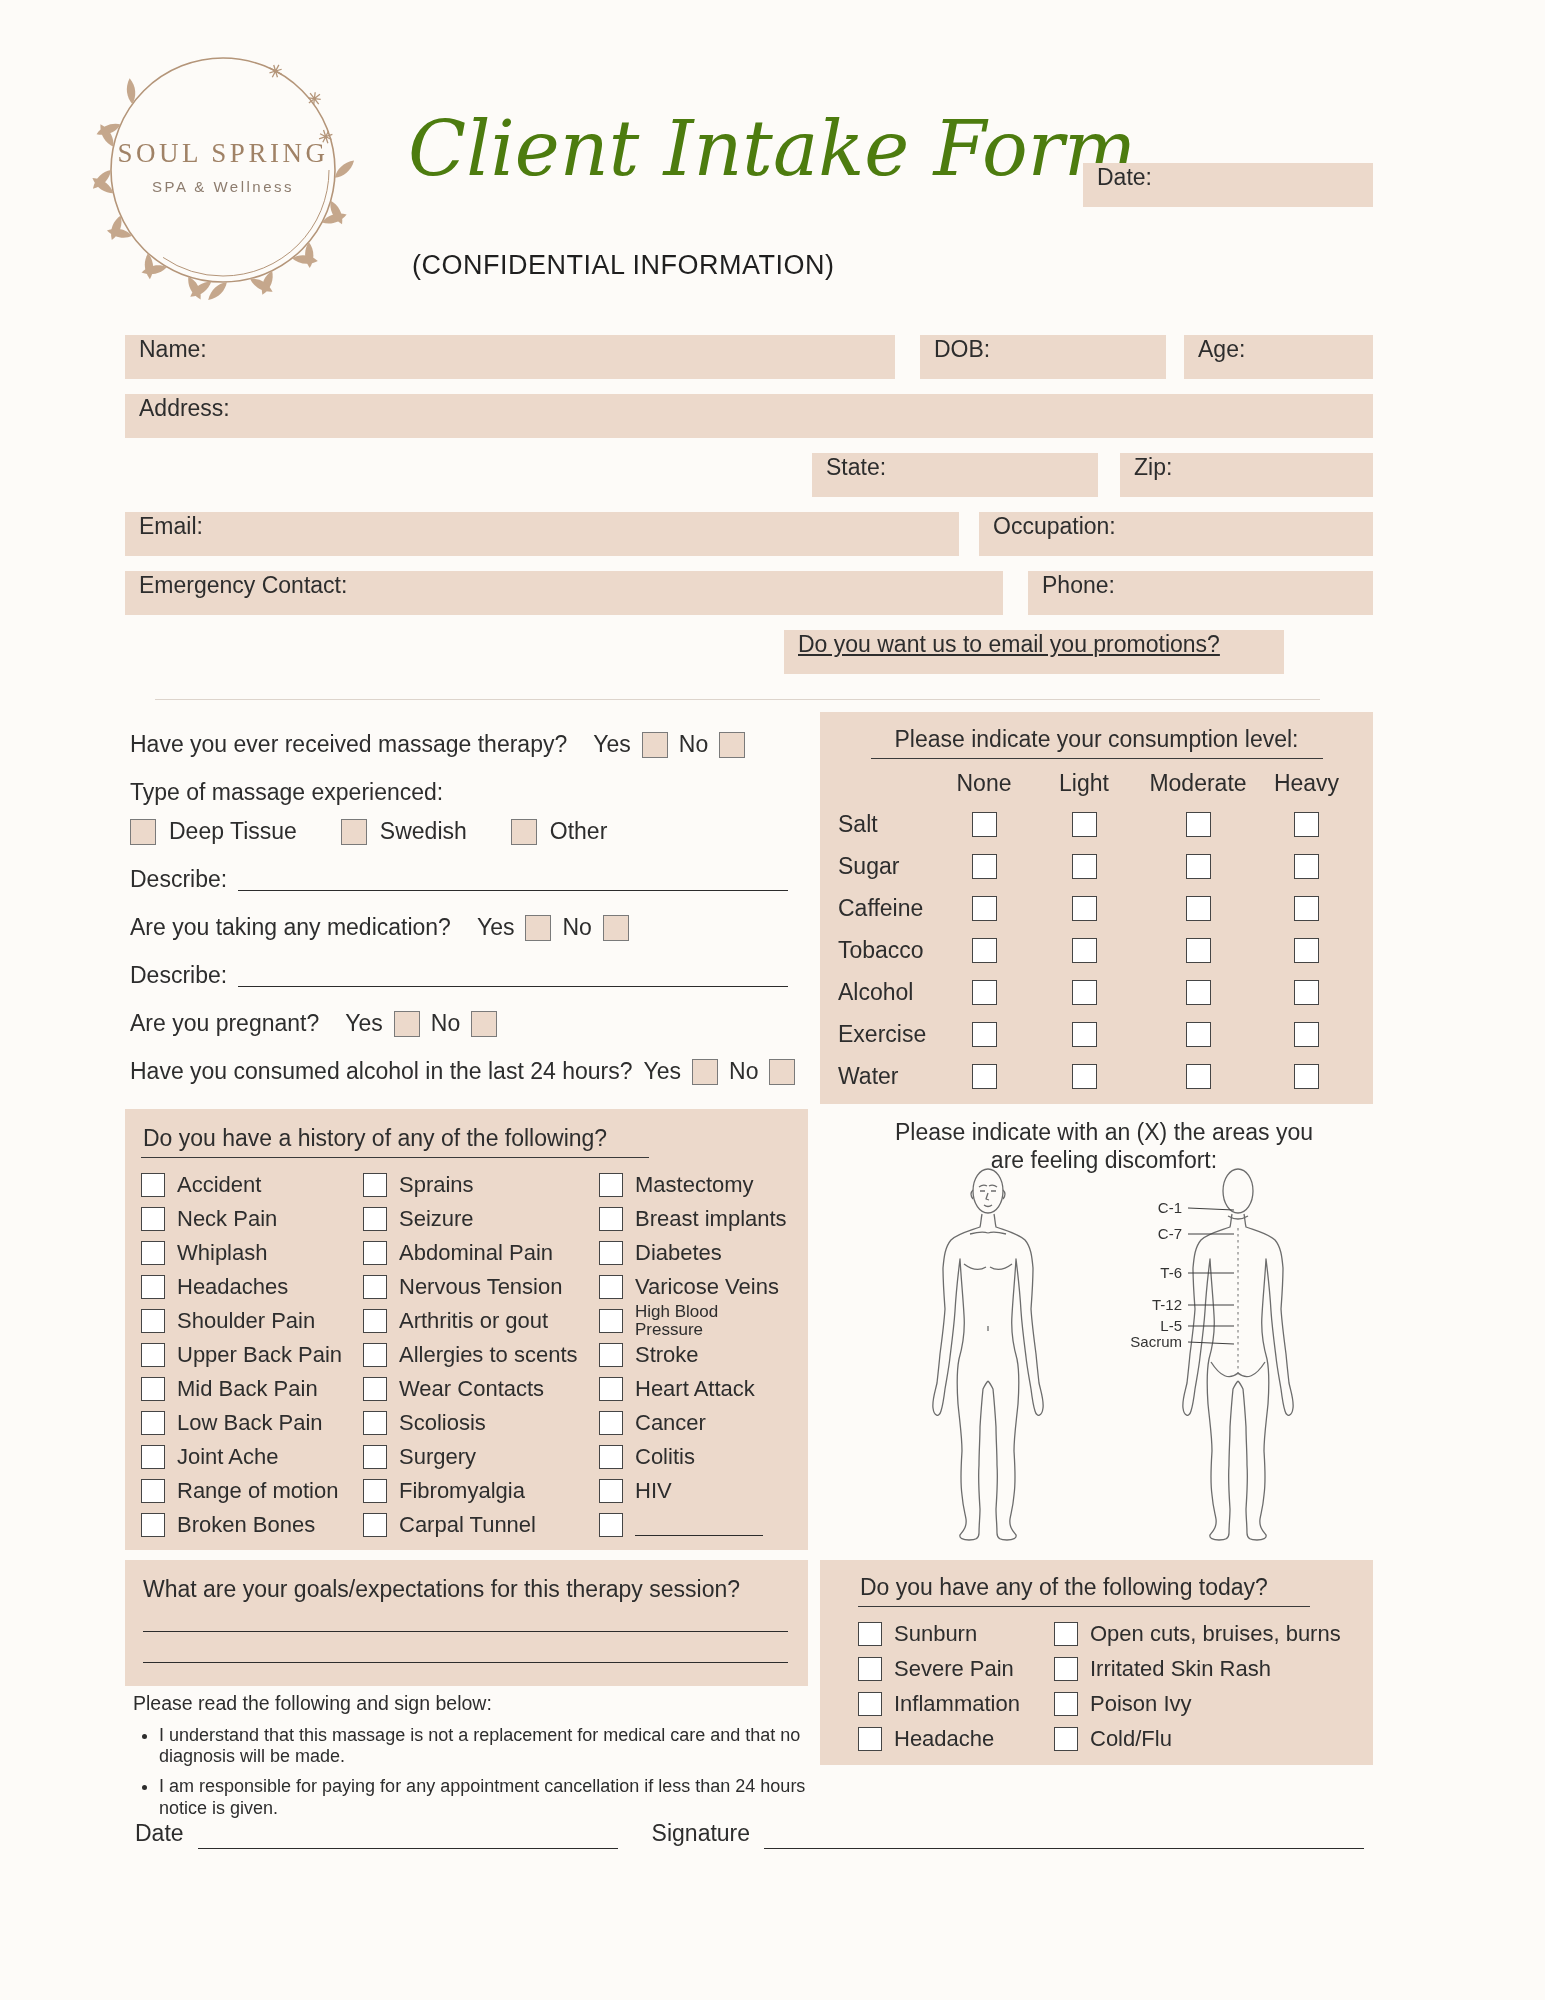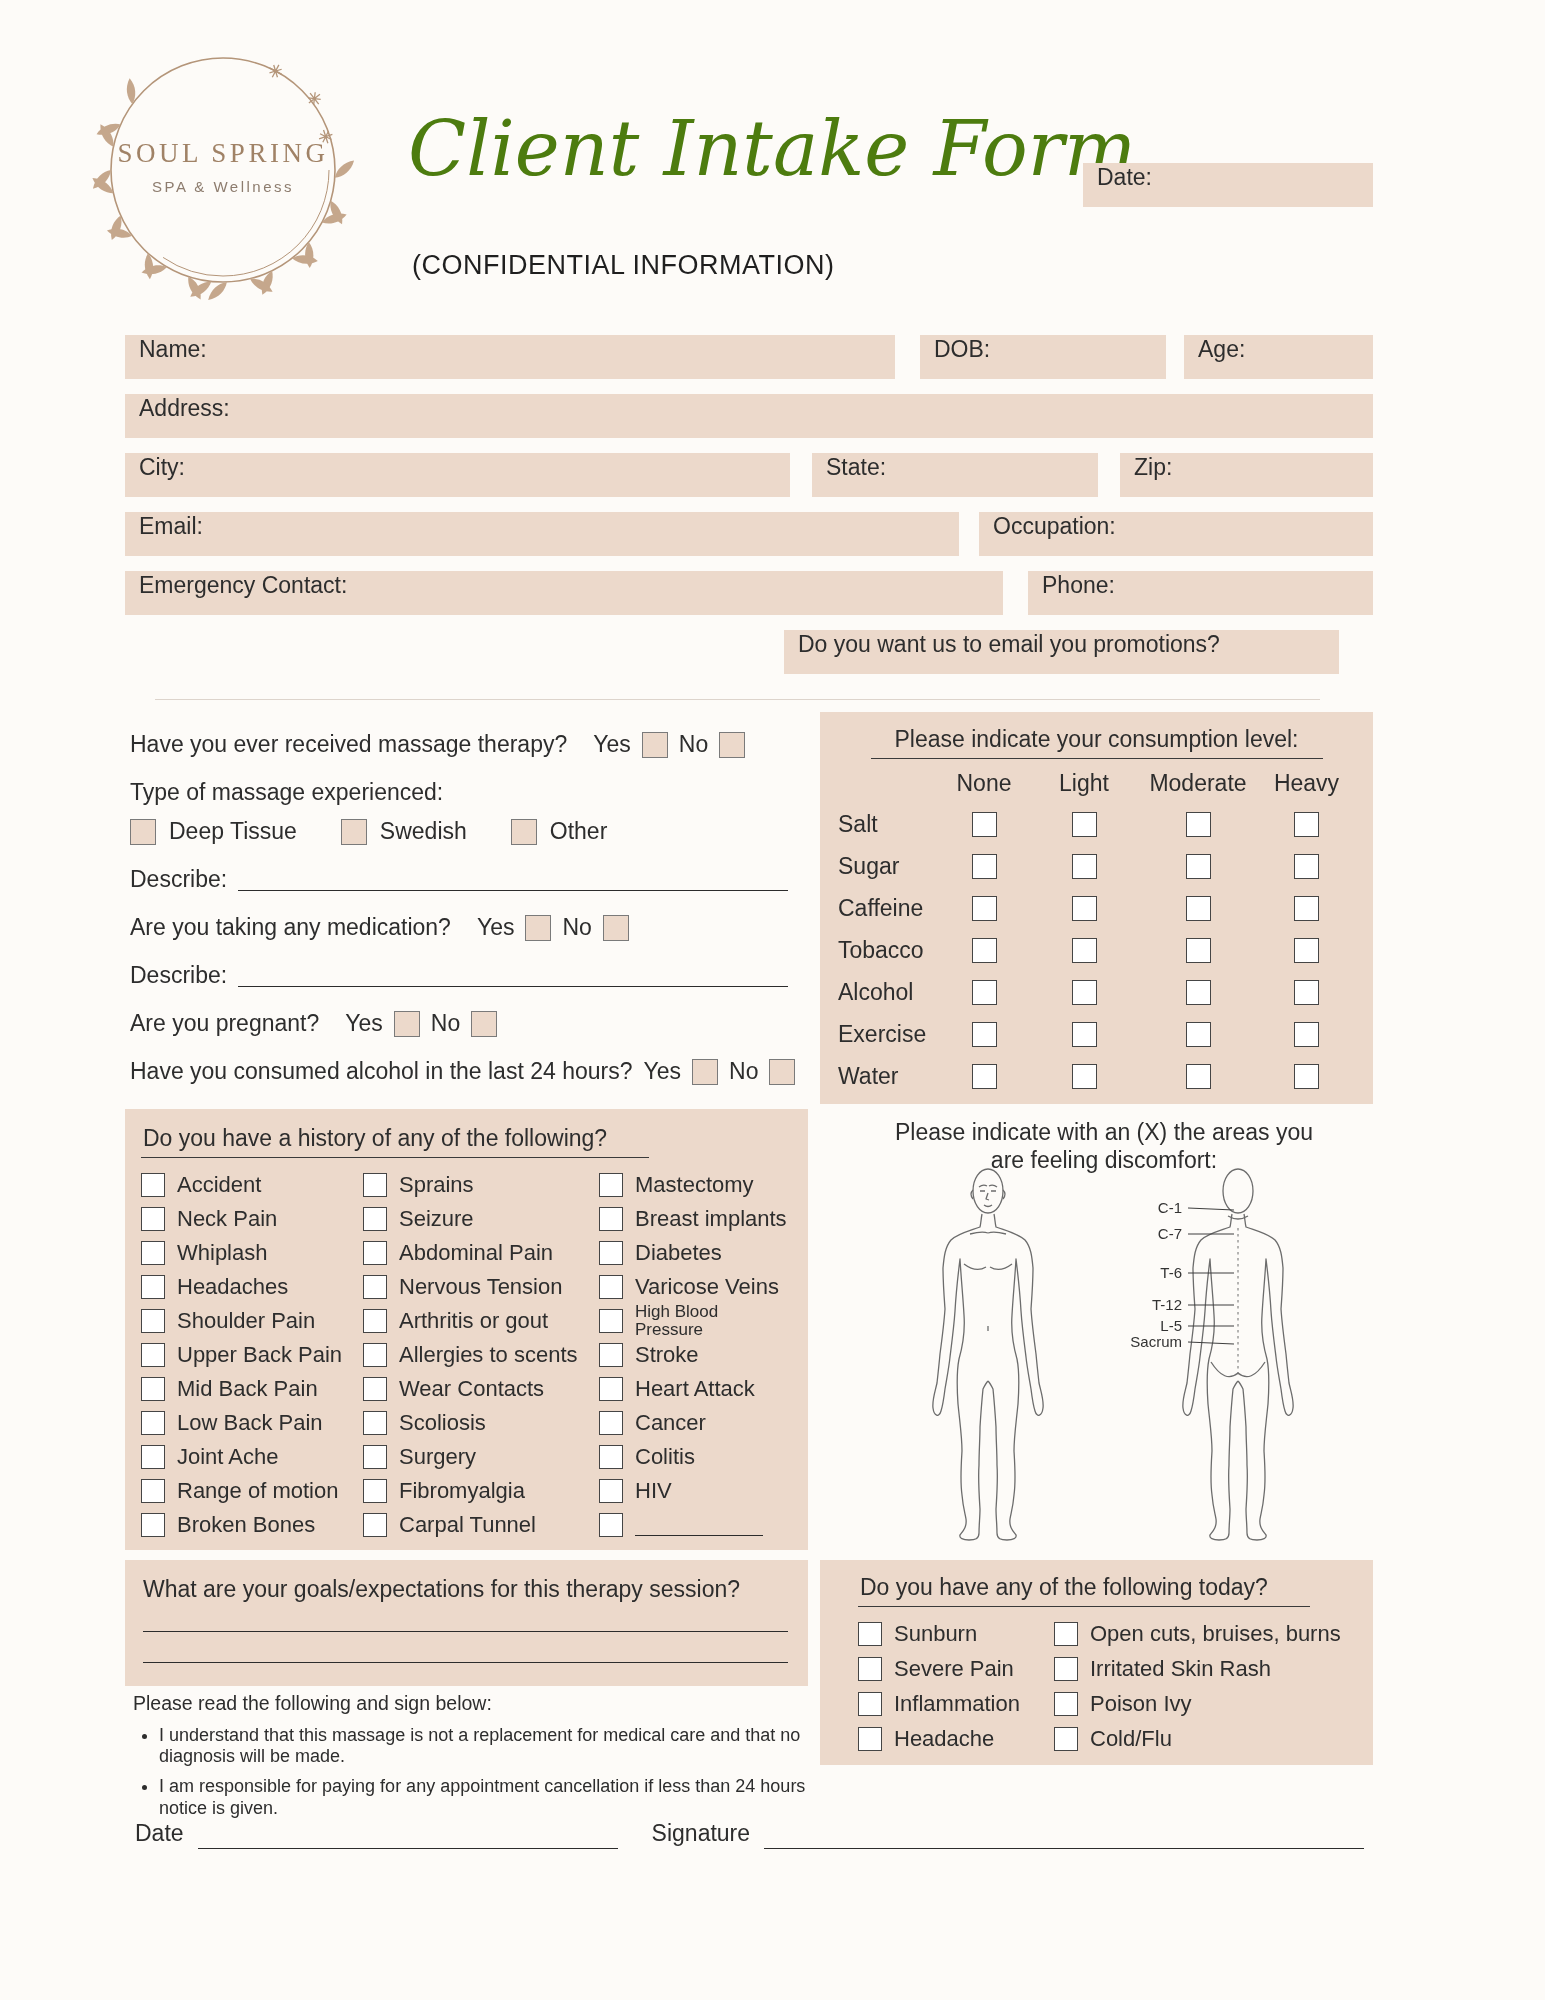--- a/index.html
+++ b/index.html
@@ -134,23 +134,20 @@
       <span>DOB:</span>
     </div>
   <div class="field" style="left:1184px; top:335px; width:189px;">
       <span>Age:</span>
     </div>
 
   <div class="field" style="left:125px; top:394px; width:1248px;">
       <span>Address:</span>
     </div>
 
-  <div class="field" style="left:125px; top:453px; width:665px;">
-      <span>City:</span>
-    </div>
   <div class="field" style="left:812px; top:453px; width:286px;">
       <span>State:</span>
     </div>
   <div class="field" style="left:1120px; top:453px; width:253px;">
       <span>Zip:</span>
     </div>
 
   <div class="field" style="left:125px; top:512px; width:834px;">
       <span>Email:</span>
     </div>
@@ -158,21 +155,21 @@
       <span>Occupation:</span>
     </div>
 
   <div class="field" style="left:125px; top:571px; width:878px;">
       <span>Emergency Contact:</span>
     </div>
   <div class="field" style="left:1028px; top:571px; width:345px;">
       <span>Phone:</span>
     </div>
 
-  <div class="field" style="left:784px; top:630px; width:555px;">
+  <div class="field" style="left:784px; top:630px; width:500px;text-decoration:underline;">
       <span>Do you want us to email you promotions?</span>
     </div>
 
   <div class="divider"></div>
 
   <div class="q" style="left:130px; top:731px;">
     <span>Have you ever received massage therapy?</span>
     <span style="width:4px"></span>
     <span>Yes</span>
     <span class="cb"></span>

